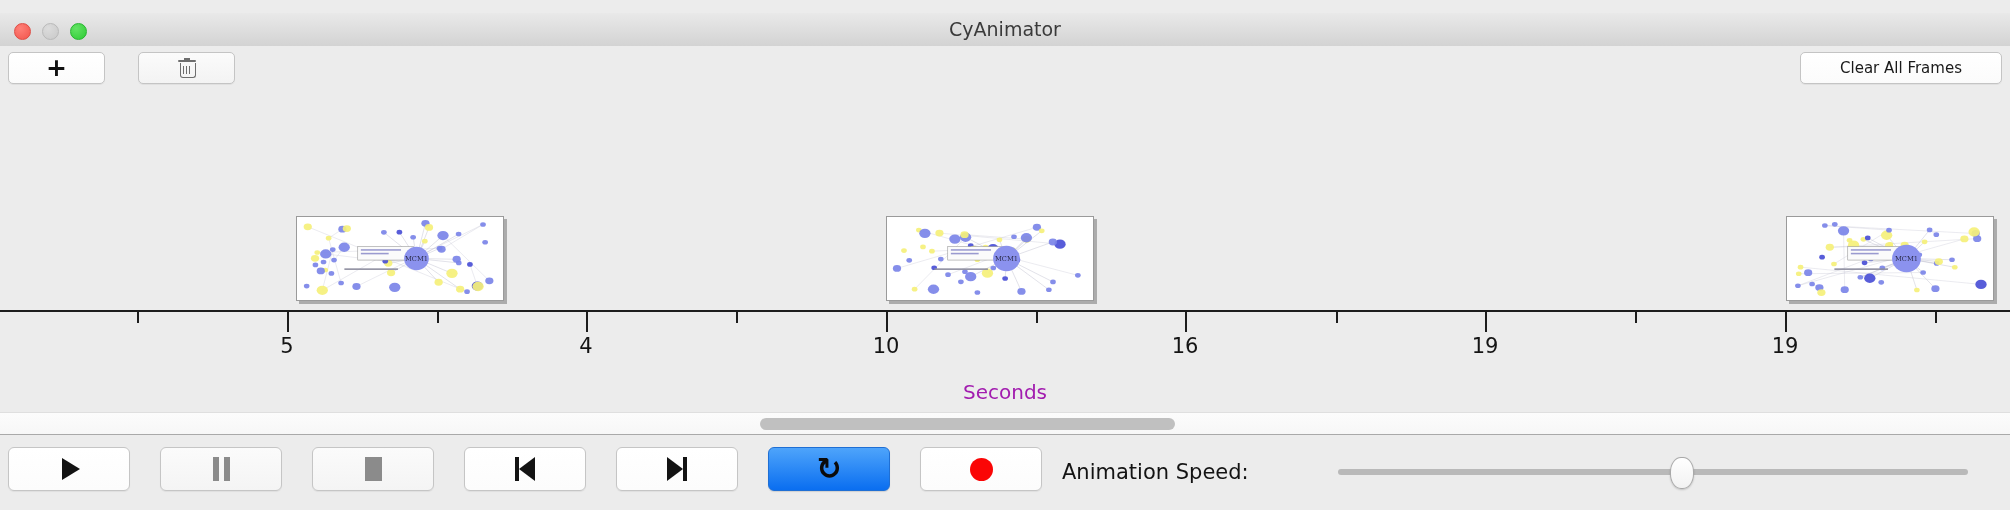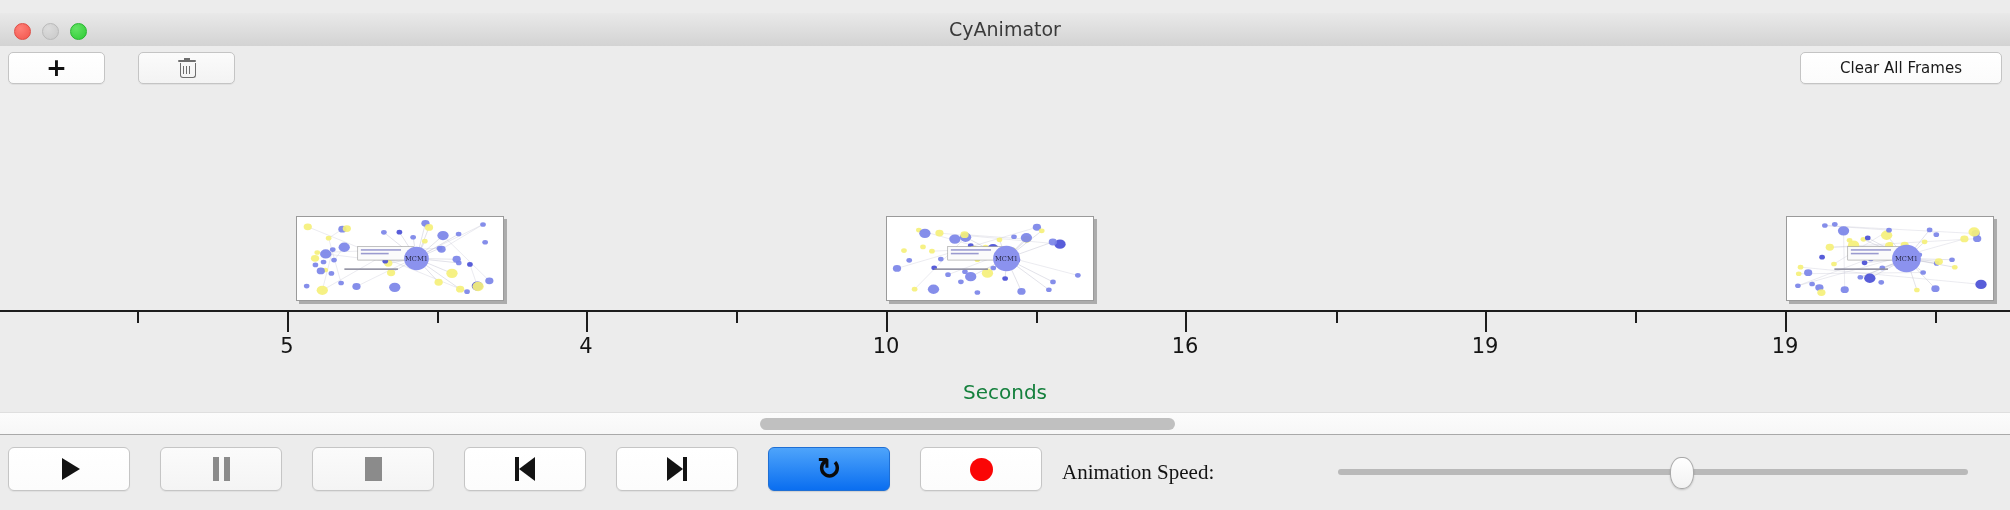--- a/index.html
+++ b/index.html
@@ -59,21 +59,21 @@
     box-shadow:3px 3px 0 rgba(120,120,120,.55);overflow:hidden;}
   .fr-canvas{position:absolute;left:0;top:0;width:100%;height:100%;}
 
   
   .ruler{position:absolute;left:0;top:310px;width:2010px;height:2px;background:#1d1d1d;}
   .tick{position:absolute;top:312px;width:2px;background:#1d1d1d;}
   .tick.maj{height:20px;}
   .tick.min{height:11px;}
   .ticklbl{position:absolute;top:334px;font-size:21px;color:#141414;transform:translateX(-50%);
     white-space:nowrap;}
-  .axis-title{position:absolute;top:380px;width:2010px;text-align:center;font-size:20px;color:#15803d;}
+  .axis-title{position:absolute;top:380px;width:2010px;text-align:center;font-size:20px;color:#a21caf;}
 
   
   .scrollrow{position:absolute;left:0;top:412px;width:2010px;height:22px;
     background:linear-gradient(#fcfcfc,#f7f7f7);border-top:1px solid #dfdfdf;}
   .sbtrack{position:absolute;left:0;top:0;width:2010px;height:22px;}
   .sbthumb{position:absolute;top:5px;height:12px;border-radius:6px;background:#c0c0c0;}
 
   
   .controls{position:absolute;left:0;top:434px;width:2010px;height:76px;background:#ececec;
     border-top:1px solid #a9a9a9;}
@@ -478,19 +478,19 @@
         <span style="display: flex; align-items: center;">
           <span class="ic-loop" style="color: rgb(11, 11, 11);">↻</span>
         </span>
       </div>
       <div class="cbtn" style="left: 920px;">
         <span style="display: flex; align-items: center;">
           <span class="ic-rec"></span>
         </span>
       </div>
     </div>
-  <div class="speed-label" id="speed-label" style="left:1062px;font-family:Liberation Serif, serif;">Animation Speed:</div>
+  <div class="speed-label" id="speed-label" style="left:1062px;">Animation Speed:</div>
   <div class="slider" id="speed-slider" style="left: 1338px; top: 434px; width: 630px; height: 76px;">
     <div class="sl-track" style="left: 0px; top: 35px; width: 630px;"></div>
     <div class="sl-knob" style="left: 332.35px; top: 23px;"></div>
   </div>
 
 </div>
 
 </body></html>

